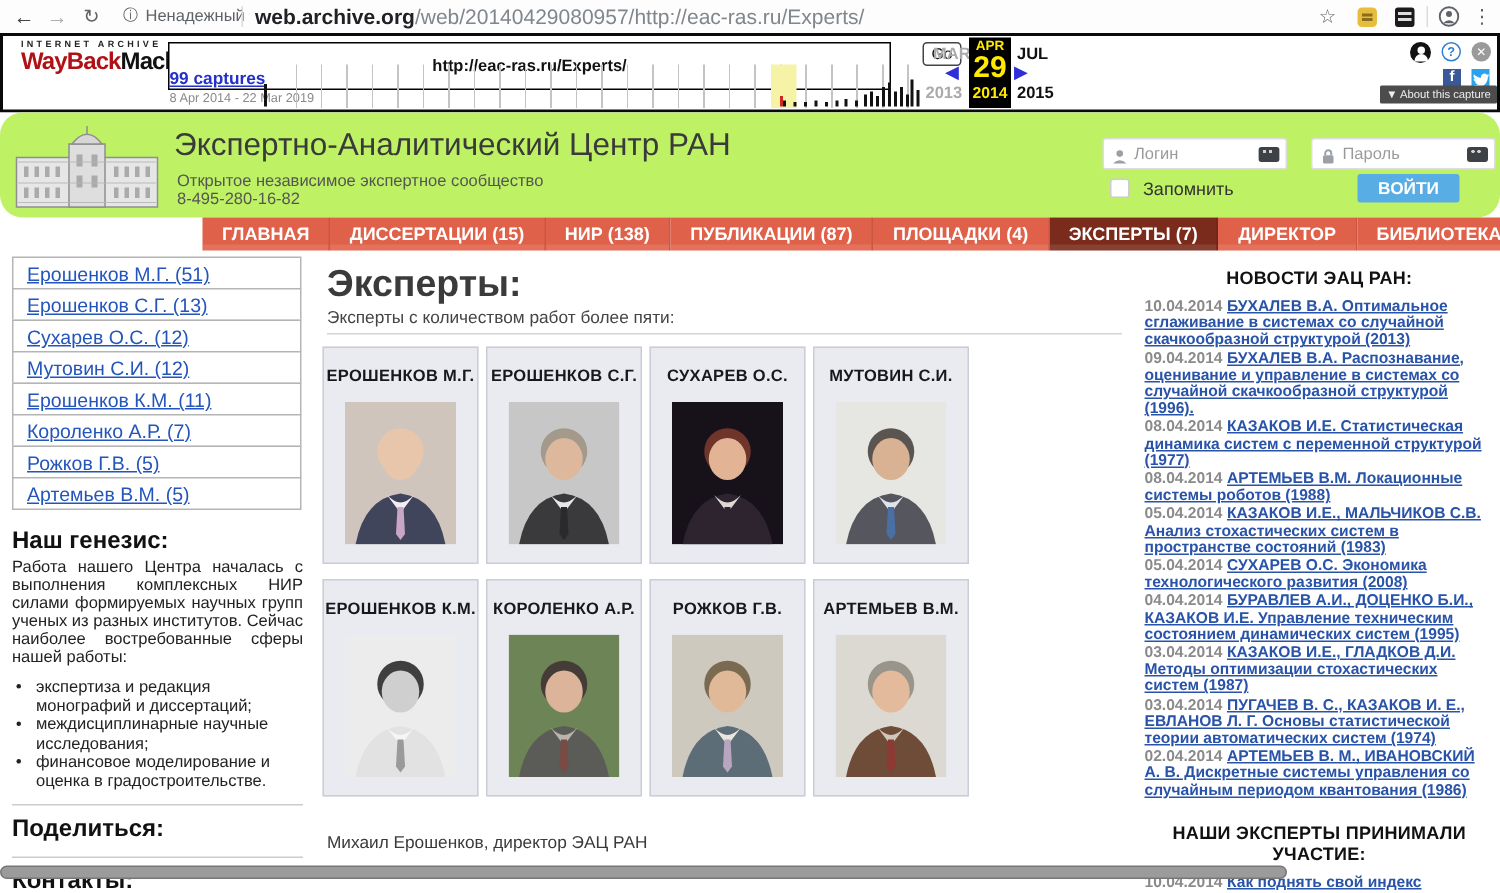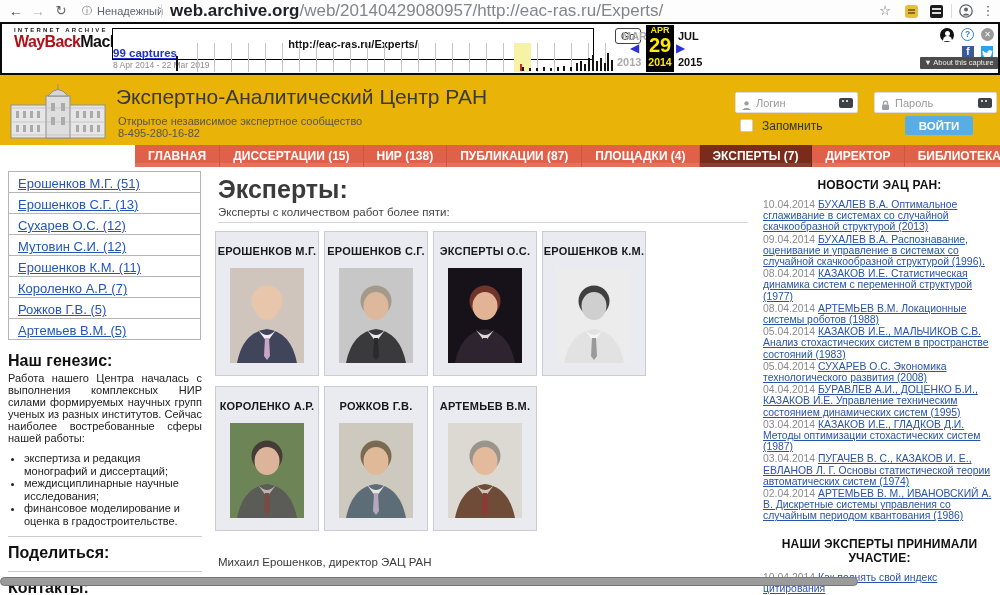--- a/index.html
+++ b/index.html
@@ -8,21 +8,21 @@
 
   
   .browser-bar { position:absolute; top:0; left:0; width:1000px; height:22px; background:#fdfdfd; }
   .b-ico { position:absolute; top:0; height:22px; line-height:22px; color:#5f6368; font-size:14px; text-align:center; }
   .b-back { left:6px; width:20px; color:#444; }
   .b-fwd { left:28px; width:20px; color:#b0b0b0; }
   .b-reload { left:51px; width:20px; font-size:13px; }
   .b-info { left:80px; width:14px; font-size:10px; color:#666; }
   .b-sec { position:absolute; left:97px; top:0; line-height:22px; font-size:11px; color:#5f6368; }
   .b-sep { position:absolute; left:161px; top:4px; height:14px; border-left:1px solid #dadce0; }
-  .b-url { position:absolute; left:170px; top:0; line-height:22px; font-size:17px; color:#80868b; white-space:nowrap; }
+  .b-url { position:absolute; left:170px; top:0; line-height:22px; font-size:14px; color:#80868b; white-space:nowrap; }
   .b-url b { color:#202124; font-weight:bold; }
   .b-star { left:876px; width:18px; font-size:13px; }
   .b-ext1 { position:absolute; left:905px; top:5px; width:13px; height:13px; background:#e7bd3d; border-radius:3px; }
   .b-ext1 i { position:absolute; left:3px; top:4px; width:7px; height:1.5px; background:#8a6d1d; box-shadow:0 3px 0 #8a6d1d; }
   .b-ext2 { position:absolute; left:930px; top:5px; width:13px; height:13px; background:#1b1b1b; border-radius:2px; }
   .b-ext2 i { position:absolute; left:2px; top:3px; width:9px; height:2px; background:#fff; box-shadow:0 4px 0 #fff; opacity:.85; }
   .b-psep { position:absolute; left:951px; top:4px; height:14px; border-left:1px solid #dadce0; }
   .b-profile { position:absolute; left:959px; top:4px; width:14px; height:14px; }
   .b-menu { left:981px; width:14px; font-size:13px; color:#5f6368; }
 
@@ -56,21 +56,21 @@
   .wb-user i { position:absolute; left:4.5px; top:2.5px; width:5px; height:5px; border-radius:50%; background:#fff; }
   .wb-user u { position:absolute; left:2.5px; top:8px; width:9px; height:5px; border-radius:5px 5px 0 0; background:#fff; }
   .wb-help { position:absolute; left:959px; top:4px; width:13px; height:13px; border-radius:50%; border:1.8px solid #2f80d0; color:#2f80d0; font-size:8.5px; font-weight:bold; text-align:center; line-height:10px; }
   .wb-close { position:absolute; left:979px; top:4px; width:13px; height:13px; border-radius:50%; background:#9a9a9a; color:#fff; font-size:8px; font-weight:bold; text-align:center; line-height:13px; }
   .wb-fb { position:absolute; left:960px; top:22px; width:12px; height:12px; background:#3b5998; color:#fff; font-size:10px; font-weight:bold; text-align:center; line-height:12px; }
   .wb-tw { position:absolute; left:979px; top:22px; width:12px; height:12px; background:#2aa3ef; }
   .wb-about { position:absolute; left:918px; top:33px; width:78px; height:12px; background:#4c4c4c; color:#eee; font-size:7.5px; line-height:12px; text-align:center; border-radius:1px; }
 
   
   .page { position:absolute; top:75px; left:0; width:1000px; height:520px; background:#fff; }
-  .site-header { position:absolute; top:0; left:0; width:1000px; height:70px; background:#eab308; }
+  .site-header { position:absolute; top:0; left:0; width:1000px; height:70px; background:#bef264;border-radius:15px; }
   .site-logo { position:absolute; left:10px; top:6px; }
   .site-title { position:absolute; left:116px; top:10px; font-size:21px; color:#3a3a3a; }
   .site-sub { position:absolute; left:118px; top:40px; font-size:11px; color:#555; }
   .site-phone { position:absolute; left:118px; top:52px; font-size:11px; color:#555; }
   .fld { position:absolute; top:17px; height:21px; background:#fff; border:1px solid #ddd; border-radius:2px; }
   .fld-login { left:735px; width:123px; }
   .fld-pass  { left:874px; width:123px; }
   .fld input { position:absolute; left:20px; top:0; width:80px; height:19px; border:none; outline:none; font-size:11px; color:#555; background:transparent; font-family:"Liberation Sans",sans-serif; }
   .fld input::placeholder { color:#9a9a9a; }
   .fld .fico { position:absolute; left:5px; top:4px; }
@@ -103,21 +103,21 @@
   .cards { position:absolute; left:215px; top:156px; width:540px; display:grid; grid-template-columns:repeat(4,104px); gap:10px 5px; }
   .card { width:104px; height:145px; background:#e9ebf1; border:1px solid #c9cdd6; text-align:center; cursor:pointer; }
   .card-name { margin-top:13px; font-size:11px; font-weight:bold; color:#16181c; letter-spacing:.2px; }
   .card-photo { width:74px; height:95px; margin:11px auto 0; overflow:hidden; }
   .caption { position:absolute; left:218px; top:481px; font-size:11.5px; color:#3a3a3a; }
 
   
   .news { position:absolute; left:763px; top:103px; width:233px; }
   .news h3 { font-size:12px; color:#111; text-align:center; margin-bottom:7px; letter-spacing:.2px; }
   .news h3.second { margin-top:15px; }
-  .news-item { font-size:10.4px; line-height:11.2px; margin-bottom:1px; }
+  .news-item { font-size:10.4px; line-height:11.2px; margin-bottom:1px;font-weight:bold; }
   .news-date { color:#8a8a8a; margin-right:3px; }
   .news-link { color:#2853a8; text-decoration:underline; cursor:pointer; }
 
   
   .hscroll { position:absolute; left:0px; top:502px; width:858px; height:9px; background:#9b9b9b; border:1px solid #777; border-radius:5px; }
 </style>
 </head>
 <body>
 
 <div class="browser-bar">
@@ -370,33 +370,46 @@
             <circle cx="37" cy="33" r="15.5" style="fill:var(--phair)"></circle>
             <ellipse cx="37" cy="38" rx="12.5" ry="14" style="fill:var(--pskin)"></ellipse>
             <path d="M7,95 Q13,64 37,61 Q61,64 67,95 Z" style="fill:var(--psuit)"></path>
             <path d="M28,62 L37,74 L46,62 Q41,67 37,67 Q33,67 28,62 Z" style="fill:var(--pshirt)"></path>
             <path d="M35,70 L39,70 L40,88 L37,92 L34,88 Z" style="fill:var(--ptie)"></path>
           </svg>
         </div>
       </div>
 
       <div class="card">
-        <div class="card-name">ЭКСПЕРТЫ О.С.</div>
+        <div class="card-name">СУХАРЕВ О.С.</div>
         <div class="card-photo" style="--pbg: #17121a; --phair: #70352a; --pskin: #e2b394; --psuit: #2e2430; --pshirt: #ded8d2; --ptie: #2e2430;">
           <svg width="74" height="95" viewBox="0 0 74 95">
             <rect width="74" height="95" style="fill:var(--pbg)"></rect>
             <circle cx="37" cy="33" r="15.5" style="fill:var(--phair)"></circle>
             <ellipse cx="37" cy="38" rx="12.5" ry="14" style="fill:var(--pskin)"></ellipse>
             <path d="M7,95 Q13,64 37,61 Q61,64 67,95 Z" style="fill:var(--psuit)"></path>
             <path d="M28,62 L37,74 L46,62 Q41,67 37,67 Q33,67 28,62 Z" style="fill:var(--pshirt)"></path>
             <path d="M35,70 L39,70 L40,88 L37,92 L34,88 Z" style="fill:var(--ptie)"></path>
           </svg>
         </div>
       </div>
 
+      <div class="card">
+        <div class="card-name">МУТОВИН С.И.</div>
+        <div class="card-photo" style="--pbg: #e6e6e2; --phair: #5a5550; --pskin: #d9b193; --psuit: #55565e; --pshirt: #dfe4ea; --ptie: #4a6fa5;">
+          <svg width="74" height="95" viewBox="0 0 74 95">
+            <rect width="74" height="95" style="fill:var(--pbg)"></rect>
+            <circle cx="37" cy="33" r="15.5" style="fill:var(--phair)"></circle>
+            <ellipse cx="37" cy="38" rx="12.5" ry="14" style="fill:var(--pskin)"></ellipse>
+            <path d="M7,95 Q13,64 37,61 Q61,64 67,95 Z" style="fill:var(--psuit)"></path>
+            <path d="M28,62 L37,74 L46,62 Q41,67 37,67 Q33,67 28,62 Z" style="fill:var(--pshirt)"></path>
+            <path d="M35,70 L39,70 L40,88 L37,92 L34,88 Z" style="fill:var(--ptie)"></path>
+          </svg>
+        </div>
+      </div>
 
       <div class="card">
         <div class="card-name">ЕРОШЕНКОВ К.М.</div>
         <div class="card-photo" style="--pbg: #ececec; --phair: #3f3f3f; --pskin: #cfcfcf; --psuit: #e2e2e2; --pshirt: #f5f5f5; --ptie: #9a9a9a;">
           <svg width="74" height="95" viewBox="0 0 74 95">
             <rect width="74" height="95" style="fill:var(--pbg)"></rect>
             <circle cx="37" cy="33" r="15.5" style="fill:var(--phair)"></circle>
             <ellipse cx="37" cy="38" rx="12.5" ry="14" style="fill:var(--pskin)"></ellipse>
             <path d="M7,95 Q13,64 37,61 Q61,64 67,95 Z" style="fill:var(--psuit)"></path>
             <path d="M28,62 L37,74 L46,62 Q41,67 37,67 Q33,67 28,62 Z" style="fill:var(--pshirt)"></path>

